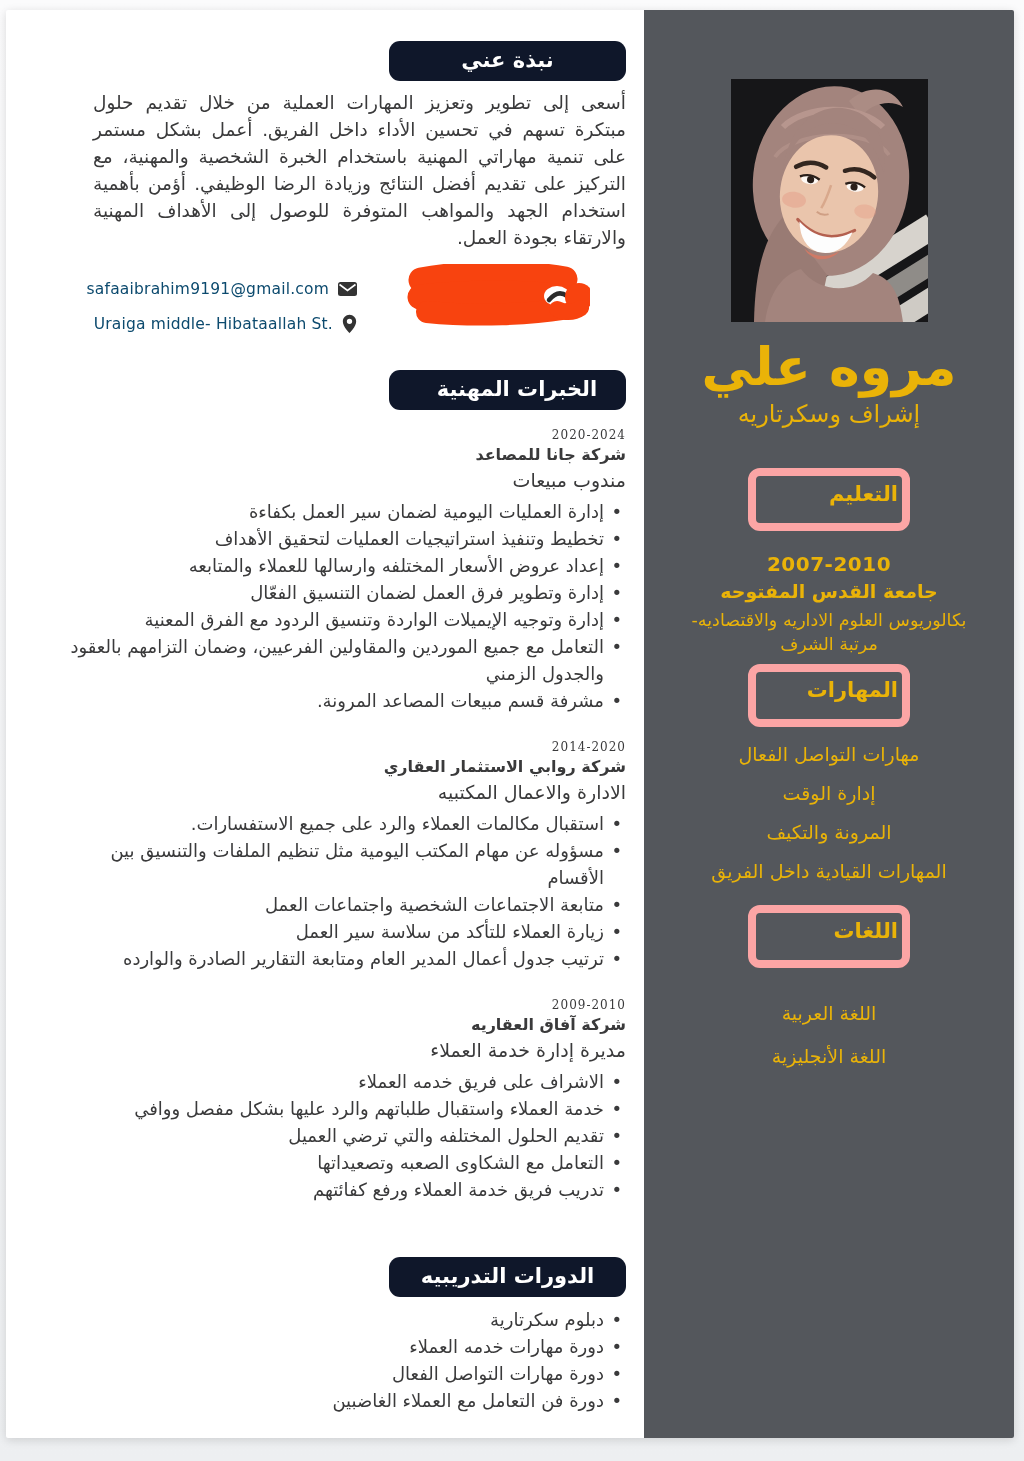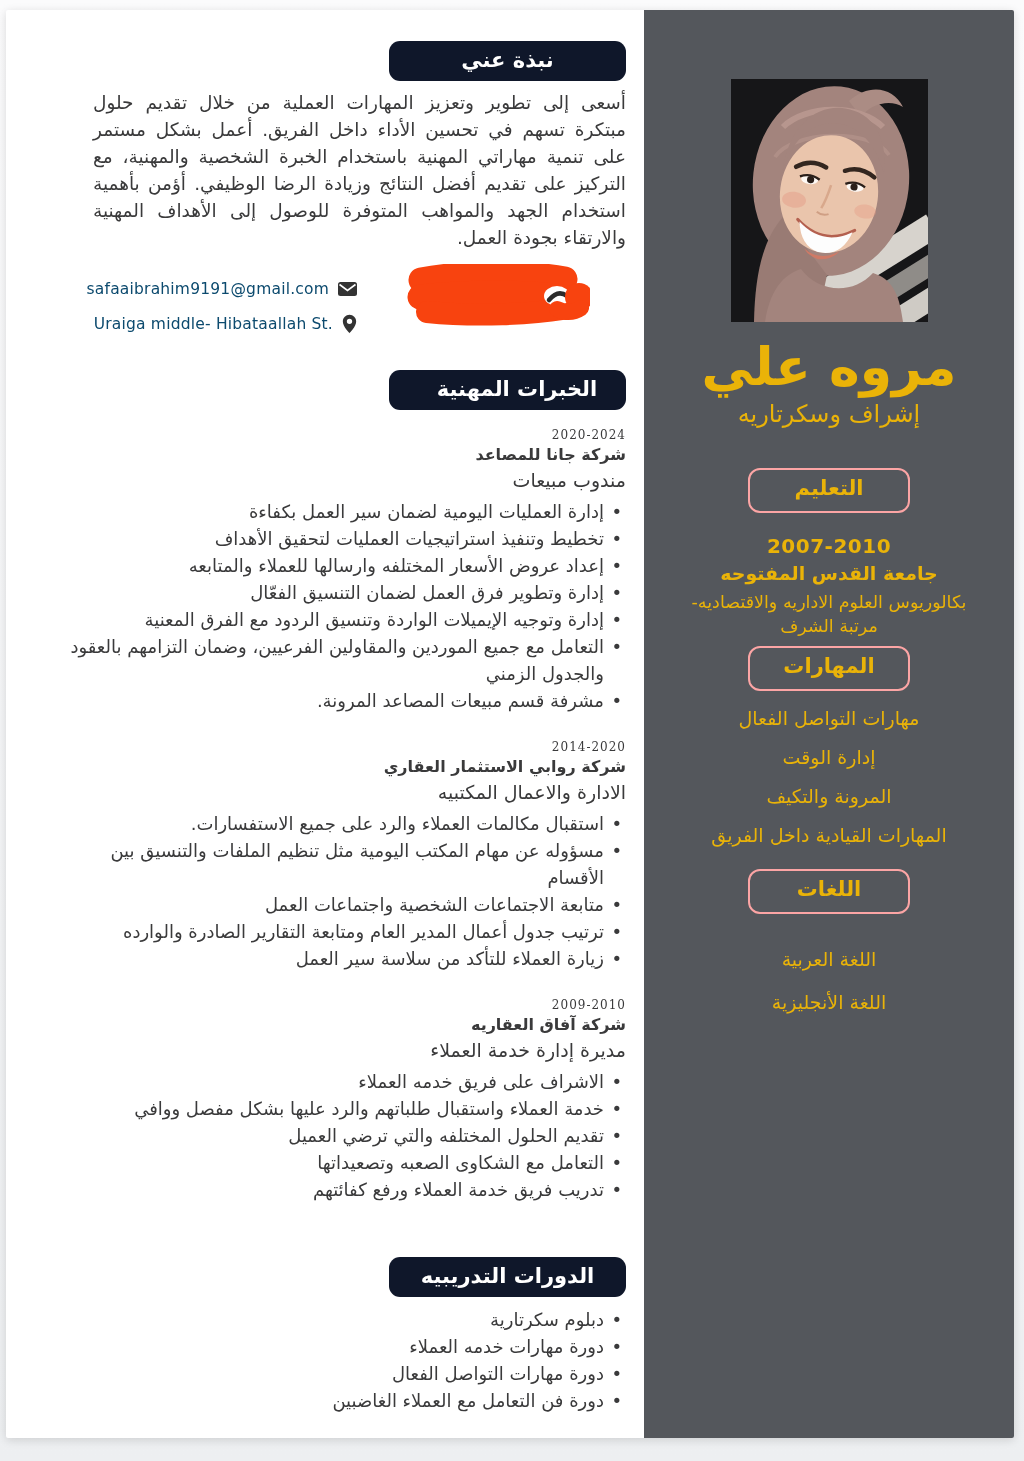--- a/index.html
+++ b/index.html
@@ -59,22 +59,22 @@
   
   .sidebar {
     position: absolute; top: 0; left: 638px; width: 370px; height: 100%;
     background: #54575c; color: #eab308; direction: rtl;
     display: flex; flex-direction: column; align-items: center; overflow: hidden;
   }
   .photo { margin-top: 69px; width: 197px; height: 243px; flex: none; }
   .name  { margin-top: 16px; font-size: 52px; font-weight: bold; line-height: 1.15; }
   .jobtitle { margin-top: 2px; font-size: 24px; }
   .badge-outline {
-    border: 2px solid #fca5a5; border-radius: 12px; width: 162px; text-align: center;
-    font-size: 21px; font-weight: bold; padding: 6px 4px 11px;
+    border: 8px solid #fca5a5; border-radius: 12px; width: 162px; 
+    font-size: 21px; font-weight: bold; padding: 6px 4px 17px;
   }
   .badge-edu    { margin-top: 40px; }
   .badge-skills { margin-top: 8px; }
   .badge-langs  { margin-top: 8px; }
   .edu-dates  { margin-top: 21px; font-weight: bold; font-size: 20px; letter-spacing: .5px; direction: ltr; }
   .edu-school { margin-top: 4px; font-weight: bold; font-size: 19px; }
   .edu-degree { margin-top: 6px; font-size: 17.5px; line-height: 24px; text-align: center; width: 306px; }
   ul.side-list { list-style: none; padding: 0; margin: 14px 0 0; text-align: center; }
   .side-list li { font-size: 19px; line-height: 26px; margin-bottom: 13px; }
   ul.lang-list { margin-top: 32px; }
@@ -144,22 +144,22 @@
 
       <div class="job">
         <div class="job-dates">2014-2020</div>
         <div class="job-company">شركة روابي الاستثمار العقاري</div>
         <div class="job-role">الادارة والاعمال المكتبيه</div>
         <ul class="bullets">
 
         <li>استقبال مكالمات العملاء والرد على جميع الاستفسارات.</li>
             <li>مسؤوله عن مهام المكتب اليومية مثل تنظيم الملفات والتنسيق بين الأقسام</li>
             <li>متابعة الاجتماعات الشخصية واجتماعات العمل</li>
+            <li>زيارة العملاء للتأكد من سلاسة سير العمل</li>
             <li>ترتيب جدول أعمال المدير العام ومتابعة التقارير الصادرة والوارده</li>
-            <li>زيارة العملاء للتأكد من سلاسة سير العمل</li>
           </ul>
       </div>
 
       <div class="job">
         <div class="job-dates">2009-2010</div>
         <div class="job-company">شركة آفاق العقاريه</div>
         <div class="job-role">مديرة إدارة خدمة العملاء</div>
         <ul class="bullets">
 
         <li>الاشراف على فريق خدمه العملاء</li>

